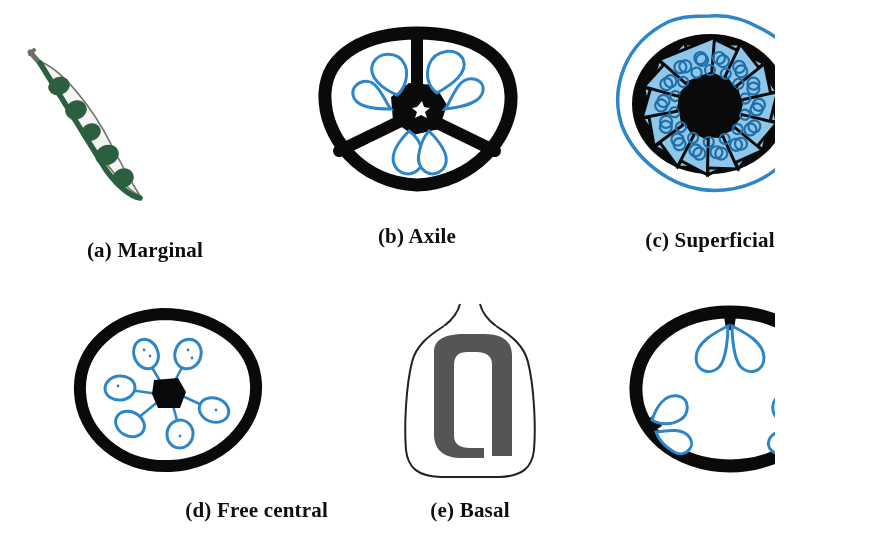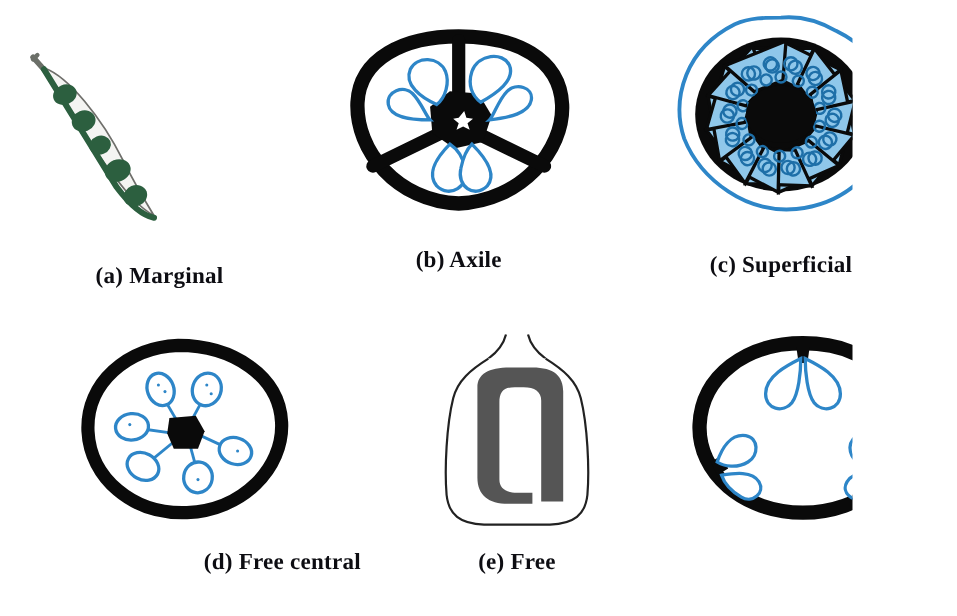--- a/index.html
+++ b/index.html
@@ -299,21 +299,21 @@
                  L 30 81 C 52 80, 62 72, 64 54 C 66 30, 64 -10, 58 -34
                  C 54 -50, 42 -60, 26 -70" fill="#ffffff" stroke="#222222" stroke-width="2"></path>
 
         <path d="M -36 -44 C -36 -56, -26 -62, -6 -62 L 14 -62
                  C 34 -62, 42 -54, 42 -40 L 42 60 L 22 60 L 22 -32
                  C 22 -40, 16 -44, 6 -44 L -2 -44 C -12 -44, -16 -40, -16 -30
                  L -16 40 C -16 48, -10 52, 0 52 L 14 52 L 14 62
                  L -8 62 C -26 62, -36 54, -36 38 Z" fill="#555555"></path>
       </g>
     </svg>
-    <div class="caption">(e) Free</div>
+    <div class="caption">(e) Basal</div>
   </div>
 
   <div class="panel" id="panel-parietal">
     <svg class="figure-area" width="270" height="195" viewBox="0 0 270 195">
       <g transform="translate(130,92)">
 
         <path d="M 0 -80 C 52 -80, 92 -50, 94 -6 C 96 38, 54 74, 0 74
                  C -54 74, -96 38, -94 -6 C -92 -50, -52 -80, 0 -80 Z" fill="#ffffff" stroke="#0A0A0A" stroke-width="13"></path>
 
         <g fill="#0A0A0A">

